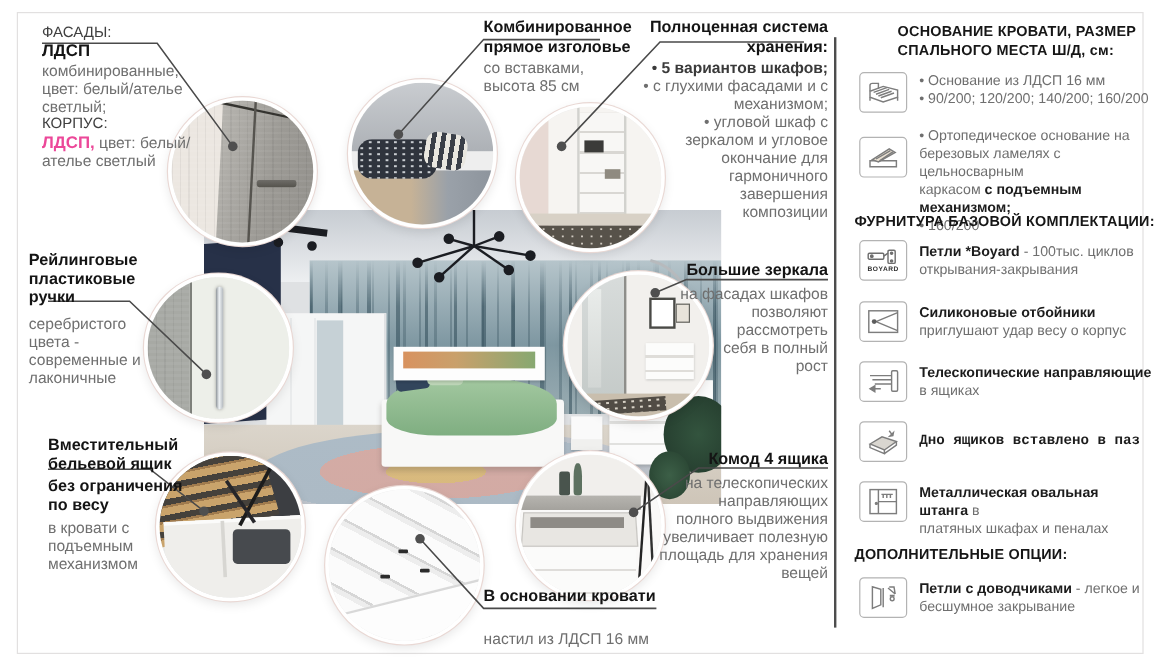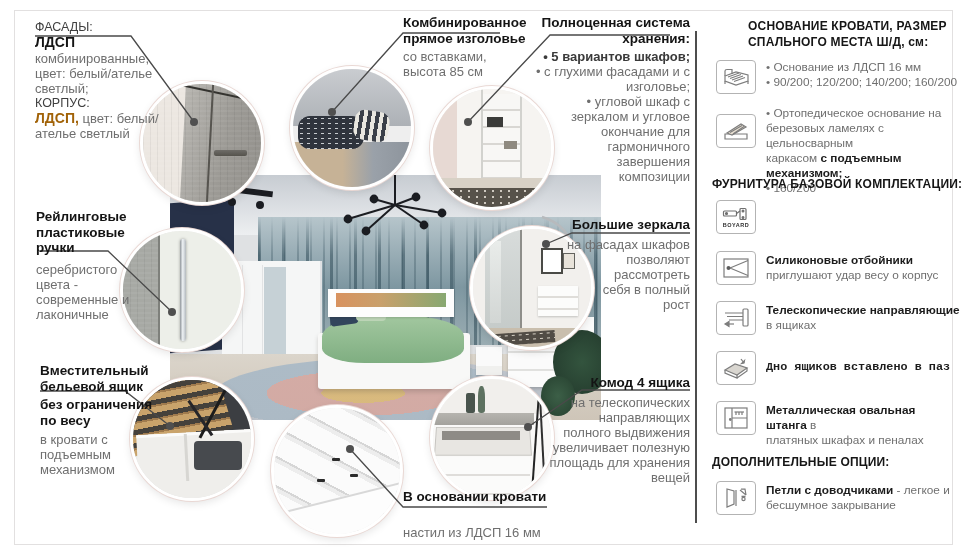--- a/index.html
+++ b/index.html
@@ -287,25 +287,25 @@
     </g>
   </svg>
 
   <div class="co" style="left:35px;top:20px;width:140px;">
     <div class="lab">ФАСАДЫ:</div>
     <div class="h" style="font-size:14px;">ЛДСП</div>
     <div class="g">комбинированные,</div>
     <div class="g">цвет: белый/ателье</div>
     <div class="g">светлый;</div>
     <div class="lab">КОРПУС:</div>
-    <div class="g"><b style="color:#a16207;font-size:14px;">ЛДСП,</b> <span>цвет: белый/</span></div>
+    <div class="g"><b style="color:#ec4899;font-size:14px;">ЛДСП,</b> <span>цвет: белый/</span></div>
     <div class="g">ателье светлый</div>
   </div>
 
-  <div class="co" style="left:36px;top:209px;width:140px;">
+  <div class="co" style="left:24px;top:209px;width:140px;">
     <div class="h">Рейлинговые</div>
     <div class="h">пластиковые</div>
     <div class="h">ручки</div>
     <div class="g" style="margin-top:6px;">серебристого</div>
     <div class="g">цвета -</div>
     <div class="g">современные и</div>
     <div class="g">лаконичные</div>
   </div>
 
   <div class="co" style="left:40px;top:363px;width:145px;">
@@ -323,21 +323,21 @@
     <div class="h">прямое изголовье</div>
     <div class="g" style="margin-top:3px;">со вставками,</div>
     <div class="g">высота 85 см</div>
   </div>
 
   <div class="co right" style="right:273px;top:15px;width:165px;">
     <div class="h">Полноценная система</div>
     <div class="h">хранения:</div>
     <div class="bsemi" style="margin-top:3px;">• 5 вариантов шкафов;</div>
     <div class="g">• с глухими фасадами и с</div>
-    <div class="g">изголовье;</div>
+    <div class="g">механизмом;</div>
     <div class="g">• угловой шкаф с</div>
     <div class="g">зеркалом и угловое</div>
     <div class="g">окончание для</div>
     <div class="g">гармоничного</div>
     <div class="g">завершения</div>
     <div class="g">композиции</div>
   </div>
 
   <div class="co right" style="right:273px;top:217px;width:130px;">
     <div class="h">Большие зеркала</div>
@@ -401,20 +401,24 @@
     <svg width="28" height="14" viewBox="0 0 28 14" stroke="#6f6f6f" stroke-width="1.2" fill="none">
       <rect x="1.5" y="4" width="13" height="5" rx="1"></rect>
       <circle cx="4.5" cy="6.5" r="1" fill="#6f6f6f"></circle>
       <rect x="18" y="1.5" width="6" height="11" rx="1"></rect>
       <path d="M14.5 6.5 L18 4"></path>
       <circle cx="21" cy="4" r=".9" fill="#6f6f6f"></circle>
         <circle cx="21" cy="10.5" r=".9" fill="#6f6f6f"></circle>
     </svg>
     <div class="boyard-lbl">BOYARD</div>
   </div>
+  <div class="ptxt" style="left:766px;top:202px;">
+    <div><b>Петли *Boyard</b><span> - 100тыс. циклов</span></div>
+    <div>открывания-закрывания</div>
+  </div>
 
   <div class="ibox" style="left:716px;top:251px;">
     <svg width="28" height="22" viewBox="0 0 28 22" stroke="#7d7d7d" stroke-width="1.2" fill="none">
       <rect x="2" y="2" width="24" height="18"></rect>
       <path d="M8 11 L26 3.5 M8 11 L26 18.5"></path>
       <circle cx="6.5" cy="11" r="2" fill="#5d5d5d" stroke="none"></circle>
     </svg>
   </div>
   <div class="ptxt" style="left:766px;top:253px;">
     <div><b>Силиконовые отбойники</b></div>

